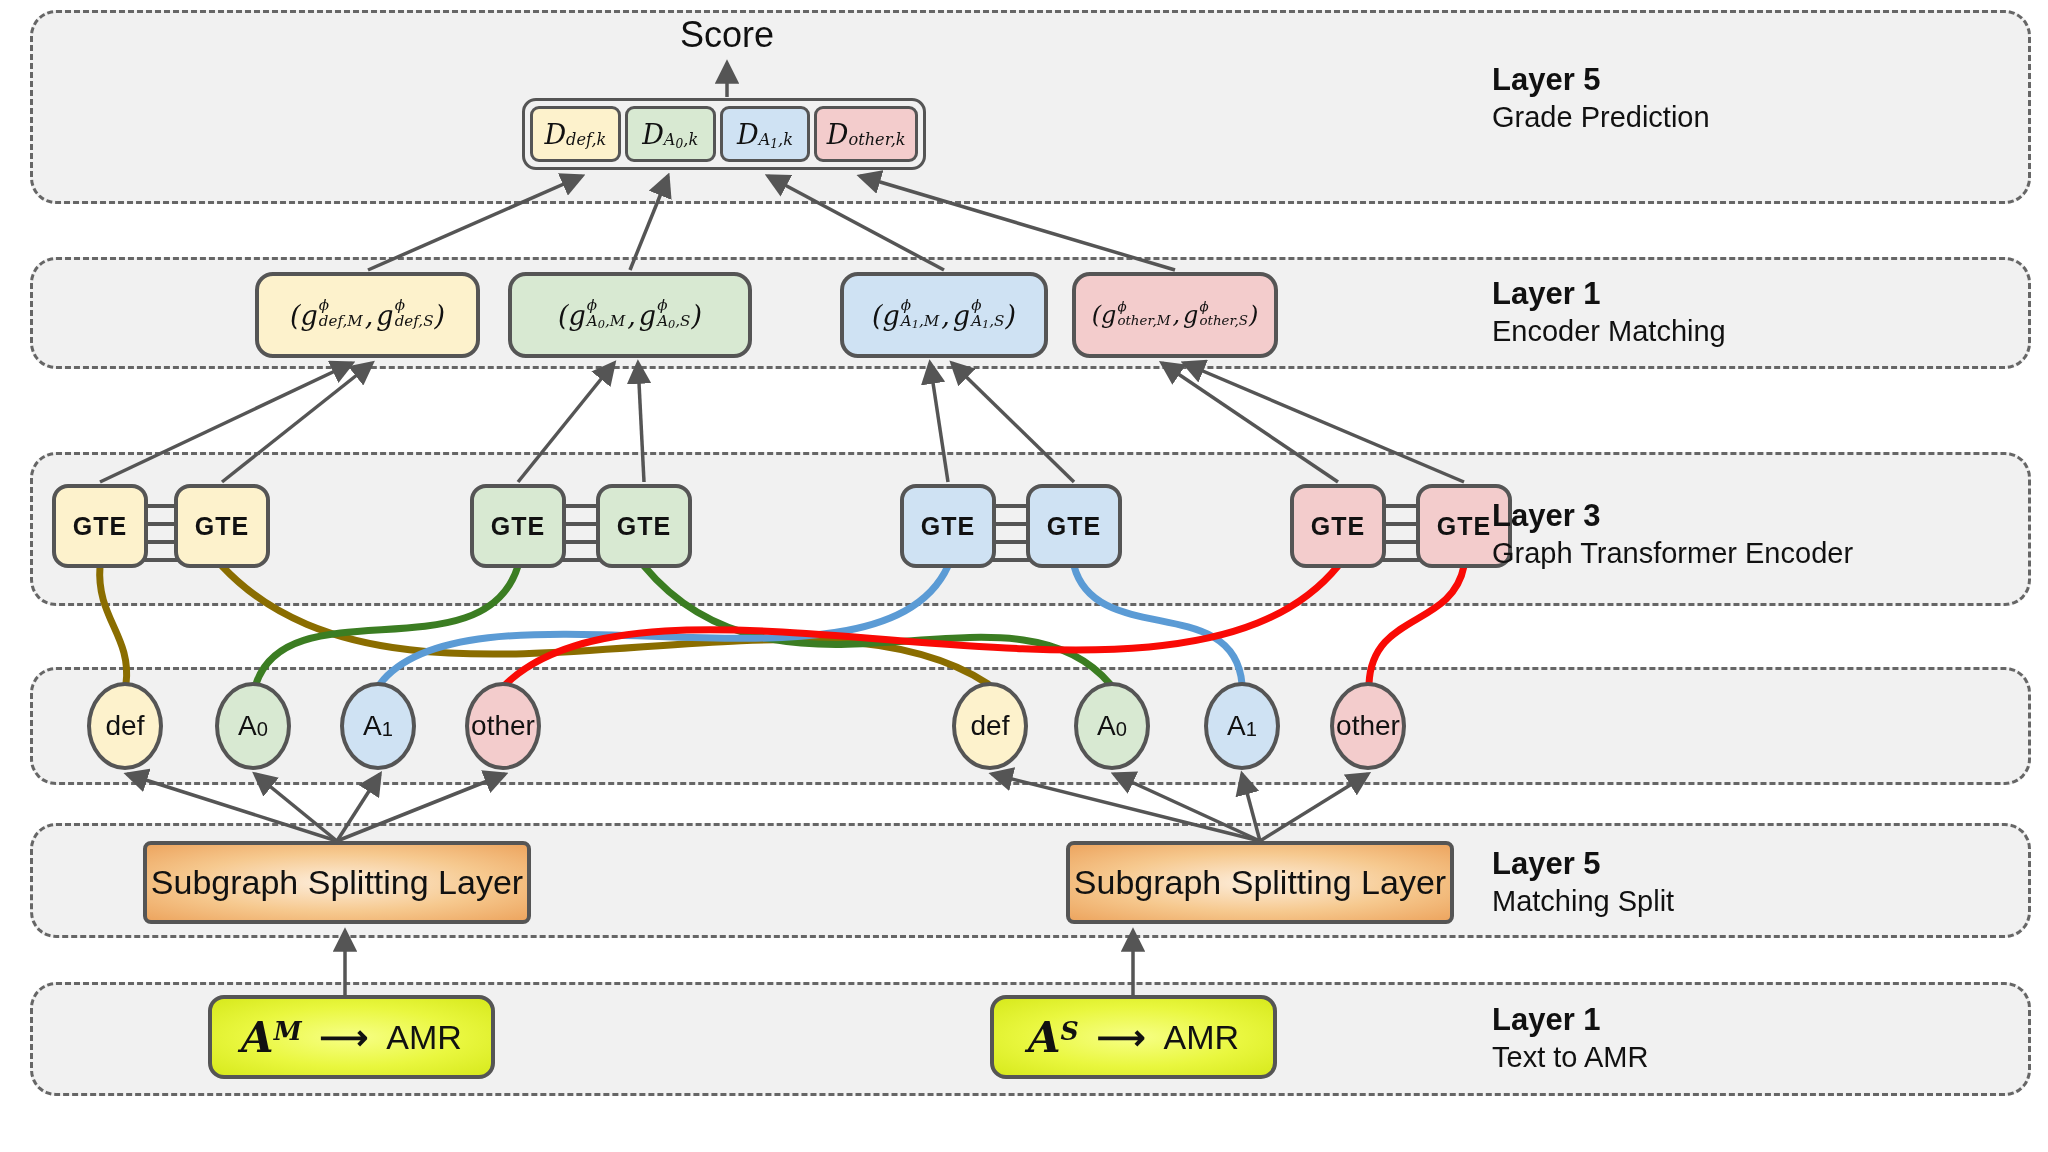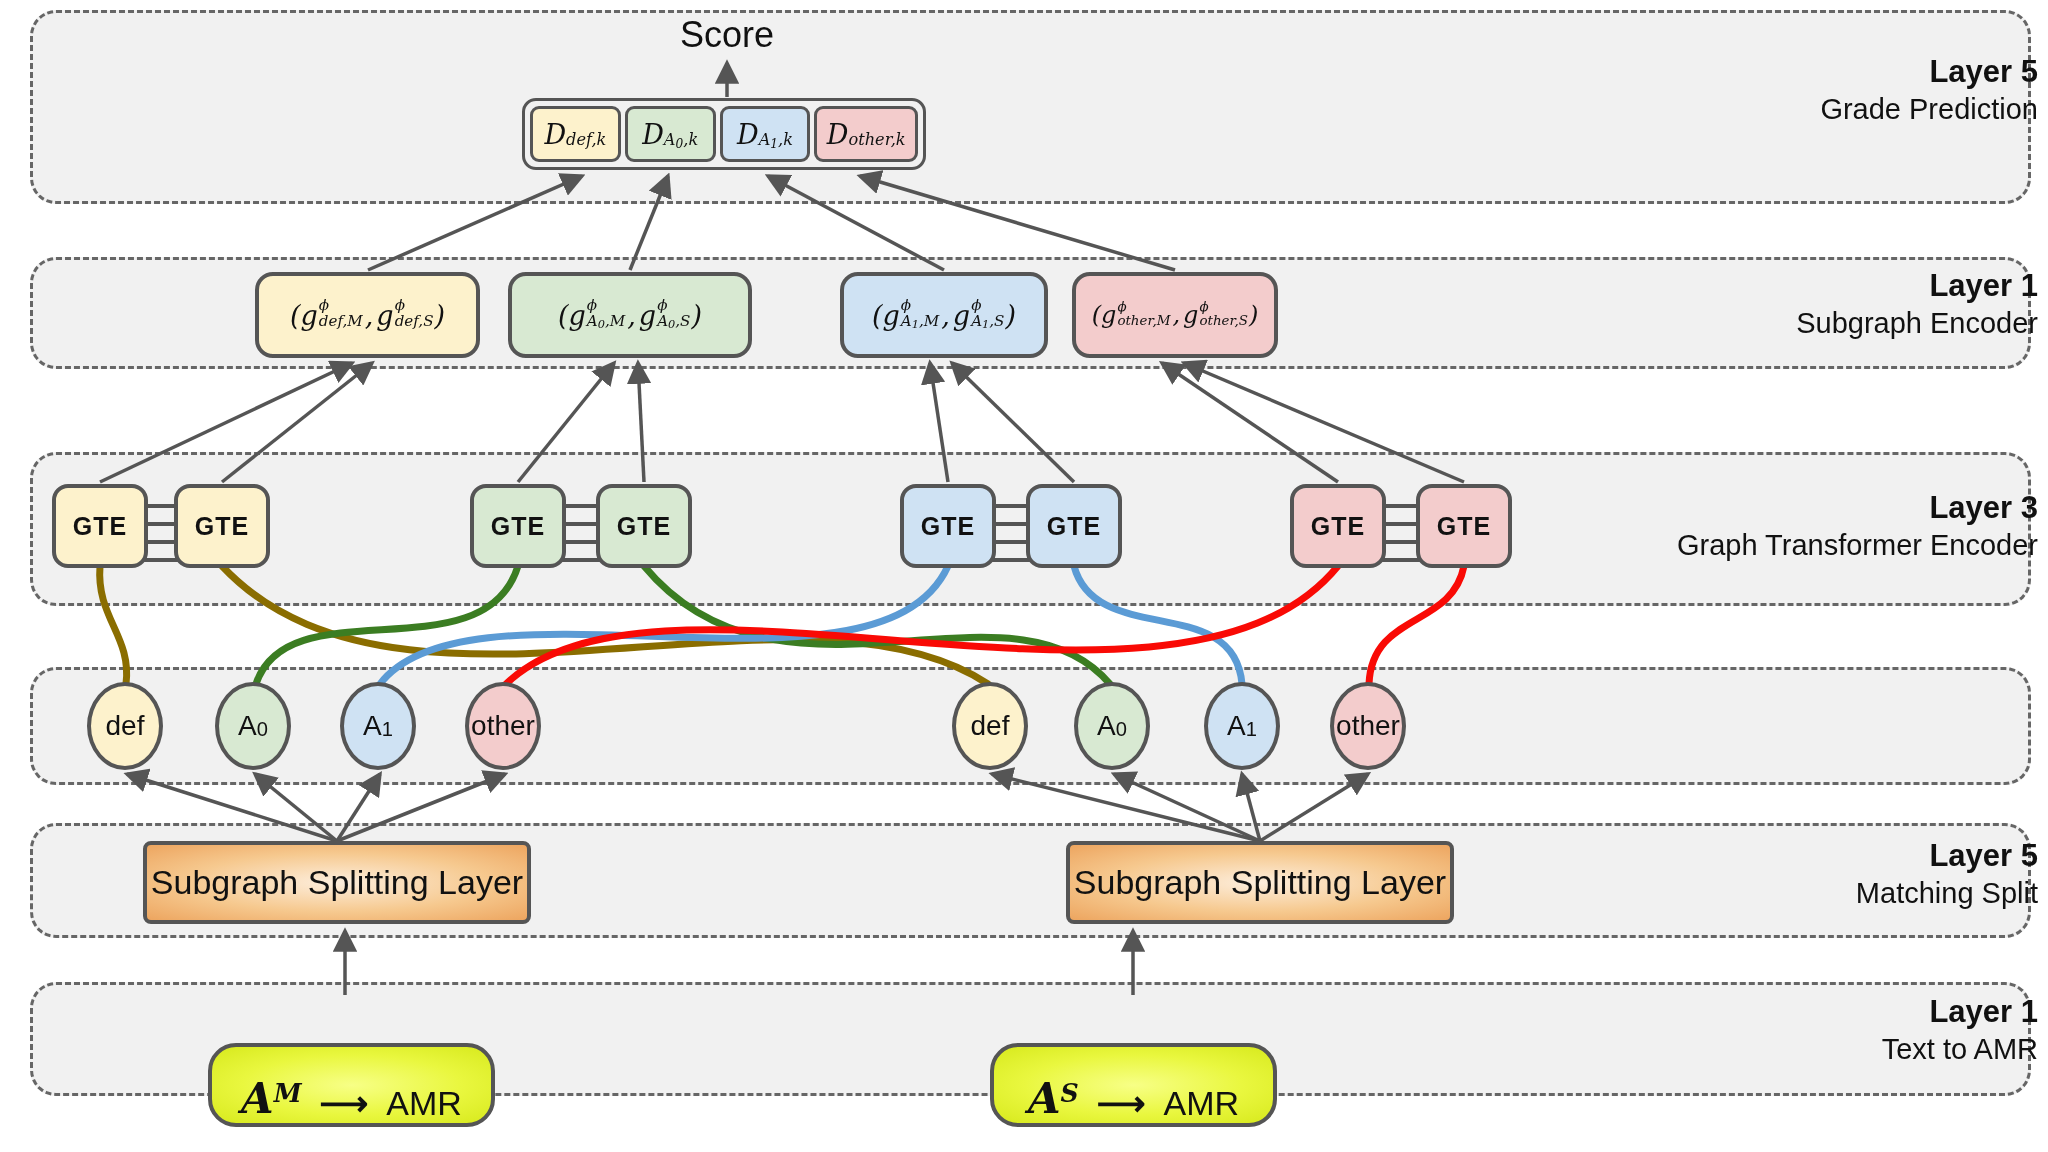--- a/index.html
+++ b/index.html
@@ -8,21 +8,21 @@
   
   .band{position:absolute;left:30px;width:2001px;background:#f1f1f1;border:3px dashed #666;
         border-radius:26px;box-sizing:border-box;z-index:0;}
   .band-l5{top:10px;height:194px;}
   .band-l4{top:257px;height:112px;}
   .band-l3{top:452px;height:154px;}
   .band-gs{top:667px;height:118px;}
   .band-l2{top:823px;height:115px;}
   .band-l1{top:982px;height:114px;}
   
-  .band-label{position:absolute;left:1492px;width:546px;text-align:right;z-index:2;}
+  .band-label{position:absolute;left:1492px;width:546px;text-align:left;z-index:2;margin-top:8px;}
   .band-label .bl1{font-weight:700;font-size:31px;line-height:39px;}
   .band-label .bl2{font-weight:400;font-size:29px;line-height:37px;}
   .lab-l5{top:52px;} .lab-l4{top:266px;} .lab-l3{top:488px;} .lab-l2{top:836px;} .lab-l1{top:992px;}
   .lab-gs{top:688px;font-family:"DejaVu Serif",serif;font-style:italic;font-size:52px;}
   .lab-gs .gsub-sub{font-size:32px;position:relative;top:0.25em;margin-left:2px;}
   
   .overlay{position:absolute;left:0;top:0;z-index:1;pointer-events:none;}
   
   .score-label{position:absolute;left:627px;top:14px;width:200px;text-align:center;
                font-size:36px;z-index:2;}
@@ -49,22 +49,22 @@
   .gcirc{position:absolute;top:682px;width:76px;height:88px;border:4px solid #555;border-radius:50%;
          box-sizing:border-box;display:flex;align-items:center;justify-content:center;
          font-size:28px;z-index:2;background-clip:padding-box;}
   .cidx{font-size:0.72em;position:relative;top:0.18em;}
   
   .splitbox{position:absolute;top:841px;width:388px;height:83px;border:4px solid #555;
             border-radius:8px;box-sizing:border-box;display:flex;align-items:center;
             justify-content:center;font-size:34px;z-index:2;
             background:radial-gradient(ellipse at center,#fdeedd 0%,#f6c98f 55%,#eda55f 100%);}
   
-  .amrbox{position:absolute;top:1043px;width:287px;height:84px;border:4px solid #555;
-          border-radius:28px;box-sizing:border-box;display:flex;align-items:flex-end;
+  .amrbox{position:absolute;top:995px;width:287px;height:84px;border:4px solid #555;
+          border-radius:16px;box-sizing:border-box;display:flex;align-items:center;
           justify-content:center;gap:18px;z-index:2;
           background:radial-gradient(ellipse at center,#f7ff86 0%,#e9f73f 55%,#d7e91c 100%);}
   .scriptA{font-family:"DejaVu Serif",serif;font-style:italic;font-weight:700;font-size:42px;}
   .asup{font-size:0.6em;position:relative;top:-0.45em;}
   .arrowglyph{font-size:34px;font-weight:700;}
   .amrtxt{font-size:34px;}
   
   .c-yellow{background:#fdf2cc;} .c-green{background:#d8e9d2;}
   .c-blue{background:#cfe2f3;}  .c-pink{background:#f3cccc;}
 </style>
@@ -307,21 +307,21 @@
     <span class="arrowglyph">⟶</span>
     <span class="amrtxt">AMR</span>
   </div>
 
   <div class="band-label lab-l5">
     <div class="bl1">Layer 5</div>
       <div class="bl2">Grade Prediction</div>
   </div>
   <div class="band-label lab-l4">
     <div class="bl1">Layer 1</div>
-      <div class="bl2">Subgraph Encoder</div>
+      <div class="bl2">Encoder Matching</div>
   </div>
   <div class="band-label lab-l3">
     <div class="bl1">Layer 3</div>
       <div class="bl2">Graph Transformer Encoder</div>
   </div>
   <div class="band-label lab-l2">
     <div class="bl1">Layer 5</div>
       <div class="bl2">Matching Split</div>
   </div>
   <div class="band-label lab-l1">

